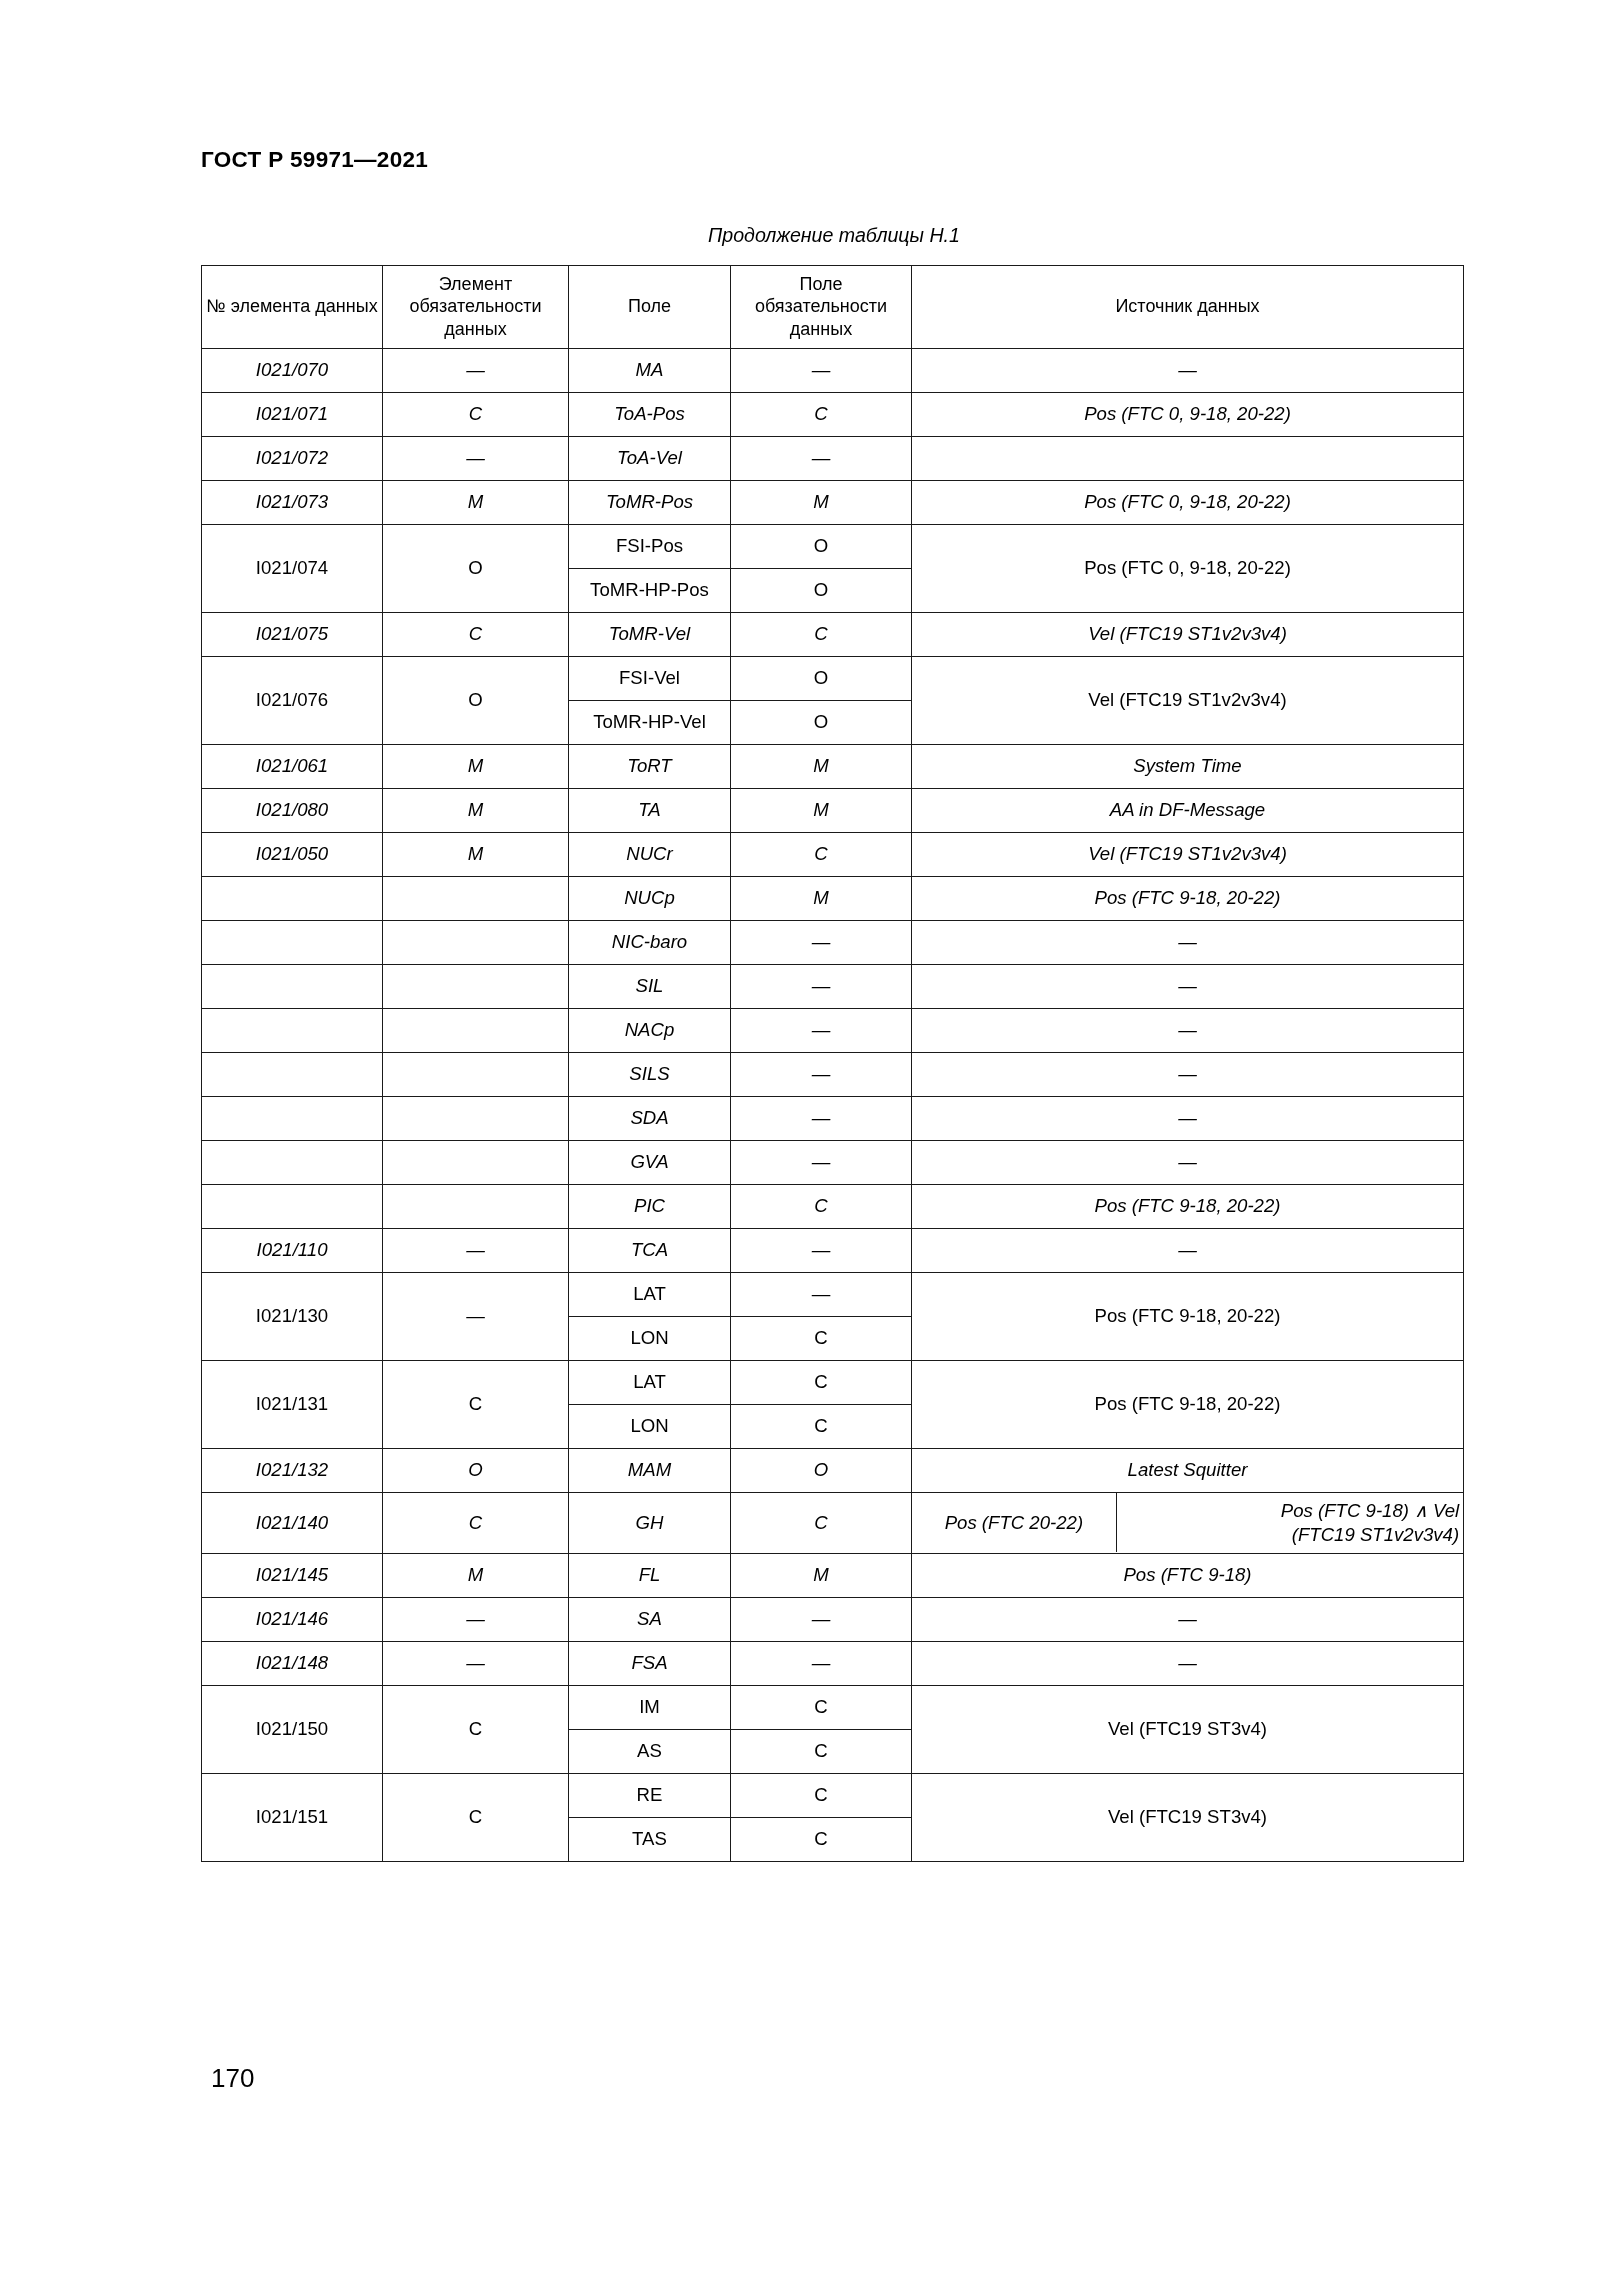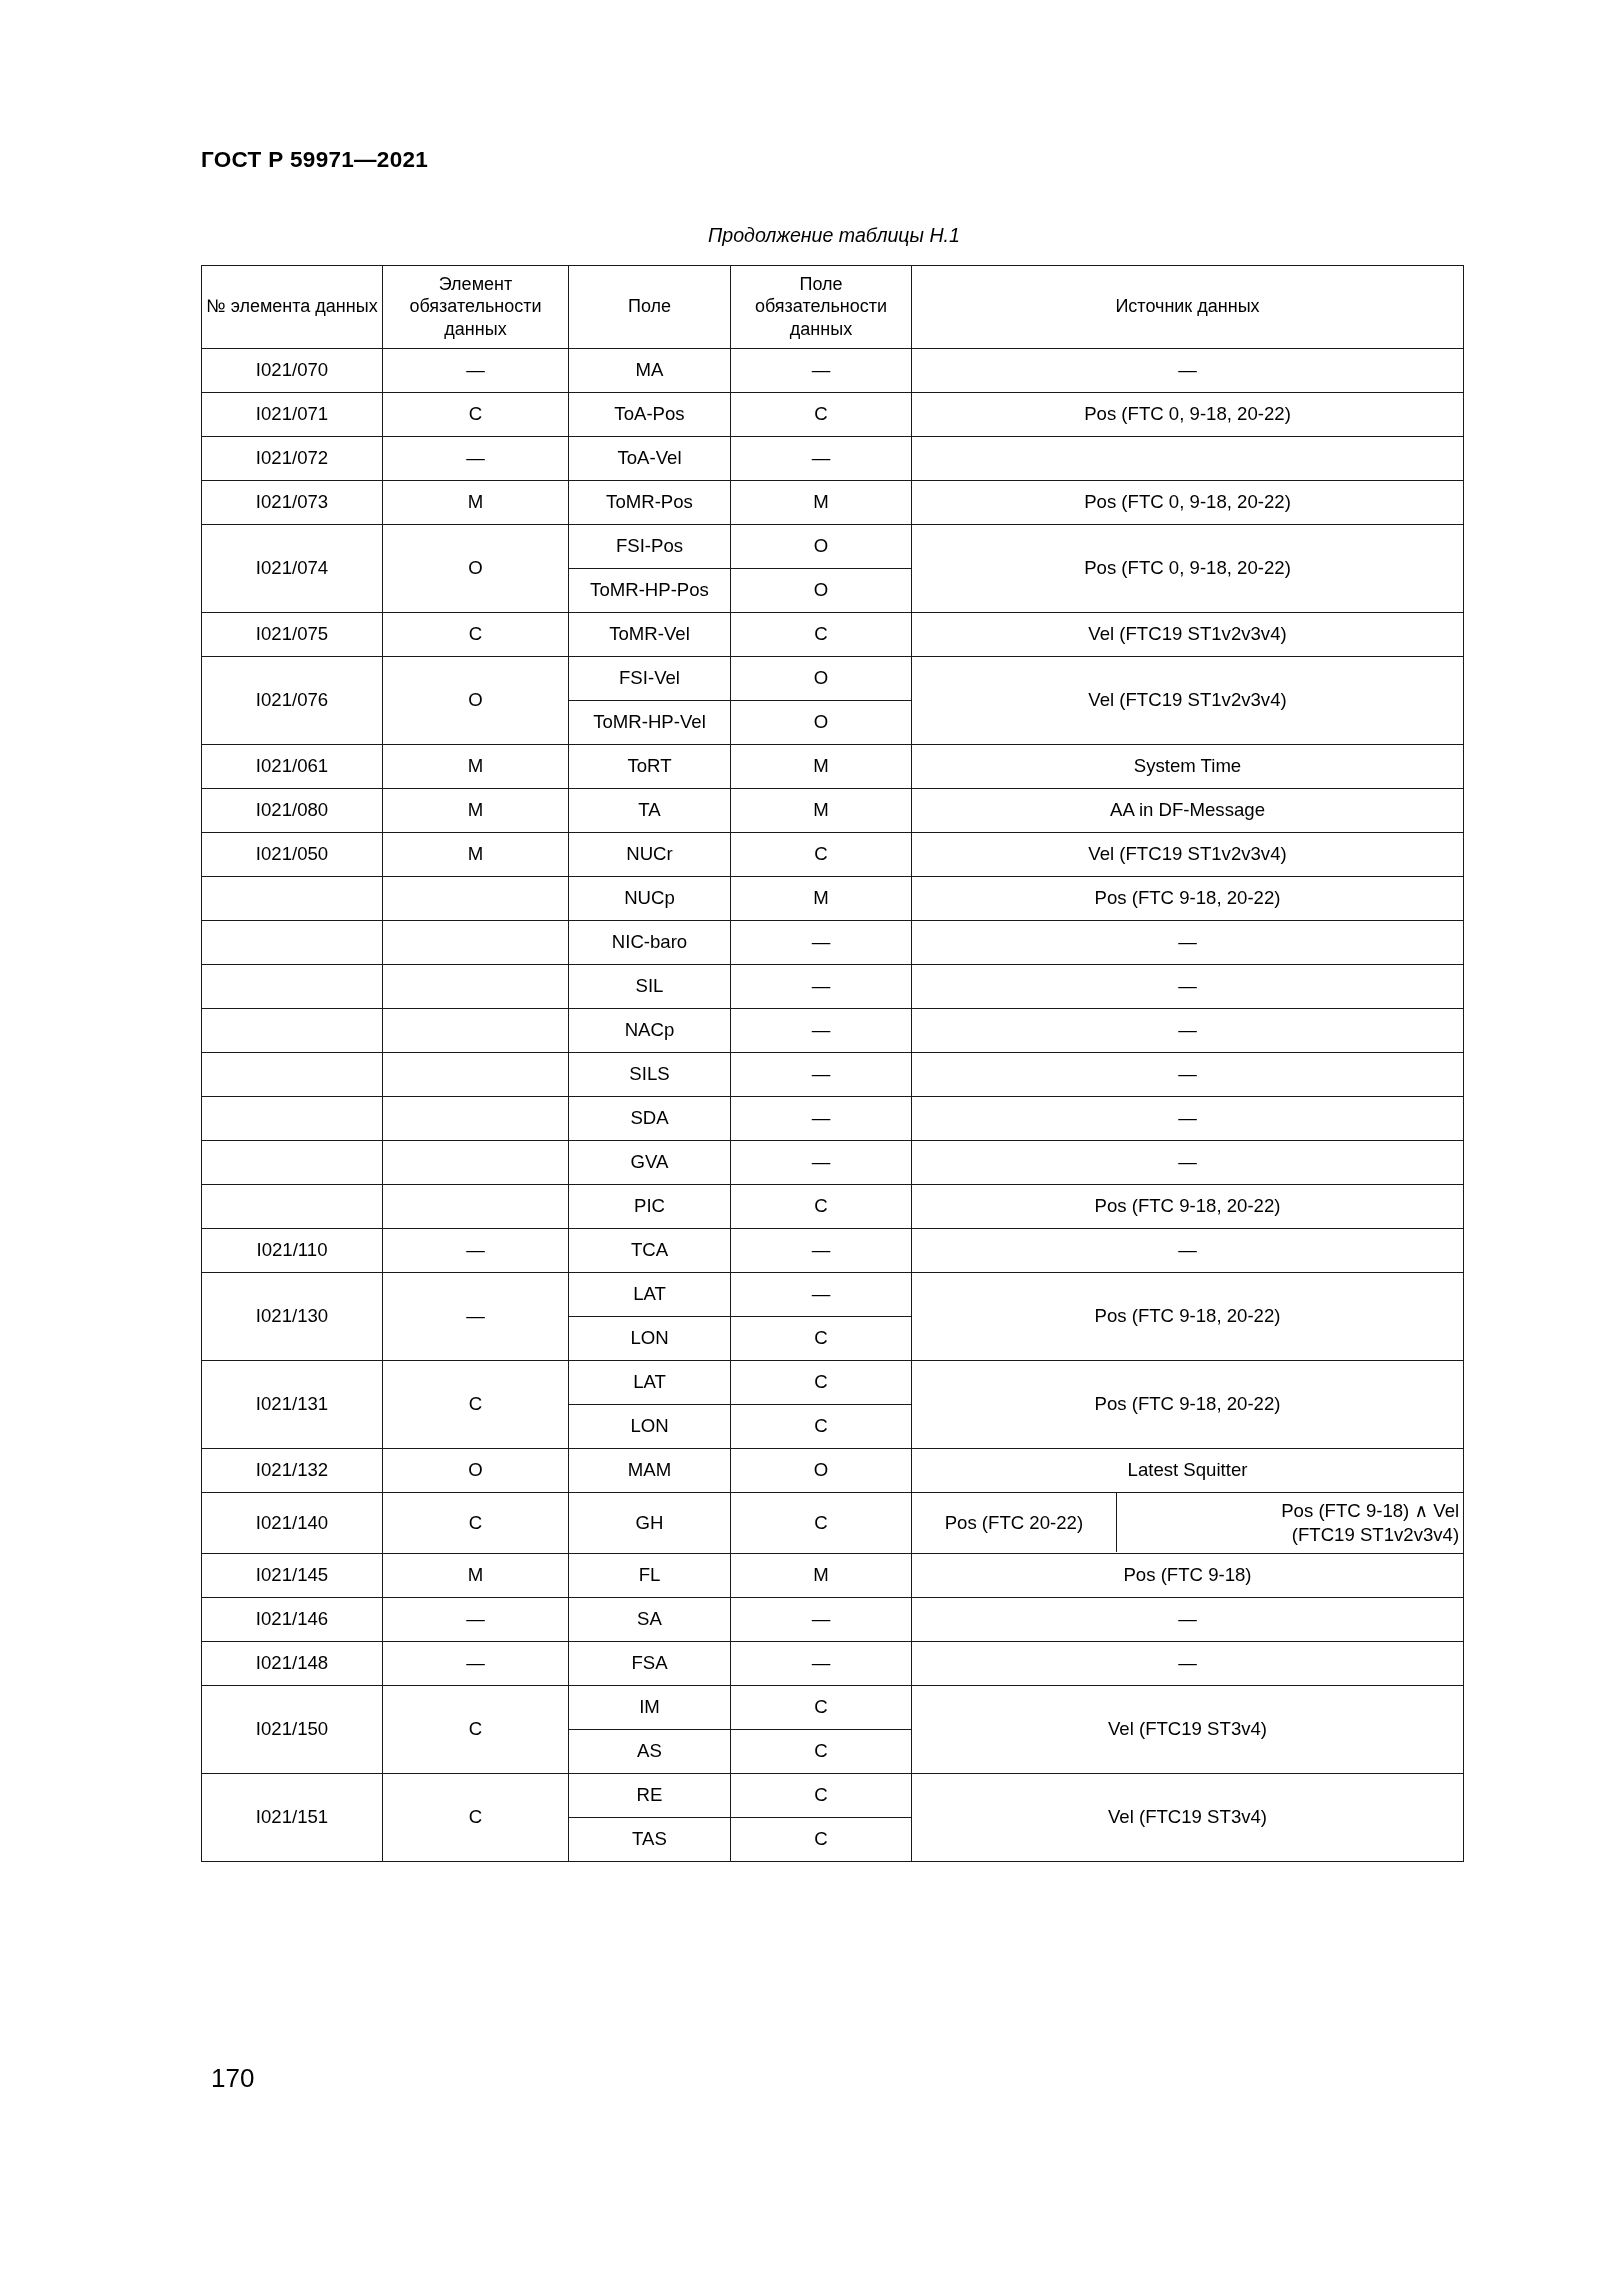--- a/index.html
+++ b/index.html
@@ -46,21 +46,21 @@
     font-weight: normal;
     text-align: center;
     vertical-align: middle;
     padding: 0 3.9px;
     line-height: 1.25;
   }
   table.main thead td {
     height: 82px;
     font-size: 18px;
   }
-  .r { height: 44px; }
+  .r { height: 44px; font-style: italic; }
   .r2 { height: 44px; }
   .col1 { width: 181px; }
   .col2 { width: 186px; }
   .col3 { width: 162px; }
   .col4 { width: 181px; }
   .col5 { width: 552px; }
   .nowrap { white-space: nowrap; }
   .split-left { width: 196px; }
   .cell-two-line { font-size: 18px; line-height: 1.3; }
   .page-number {

